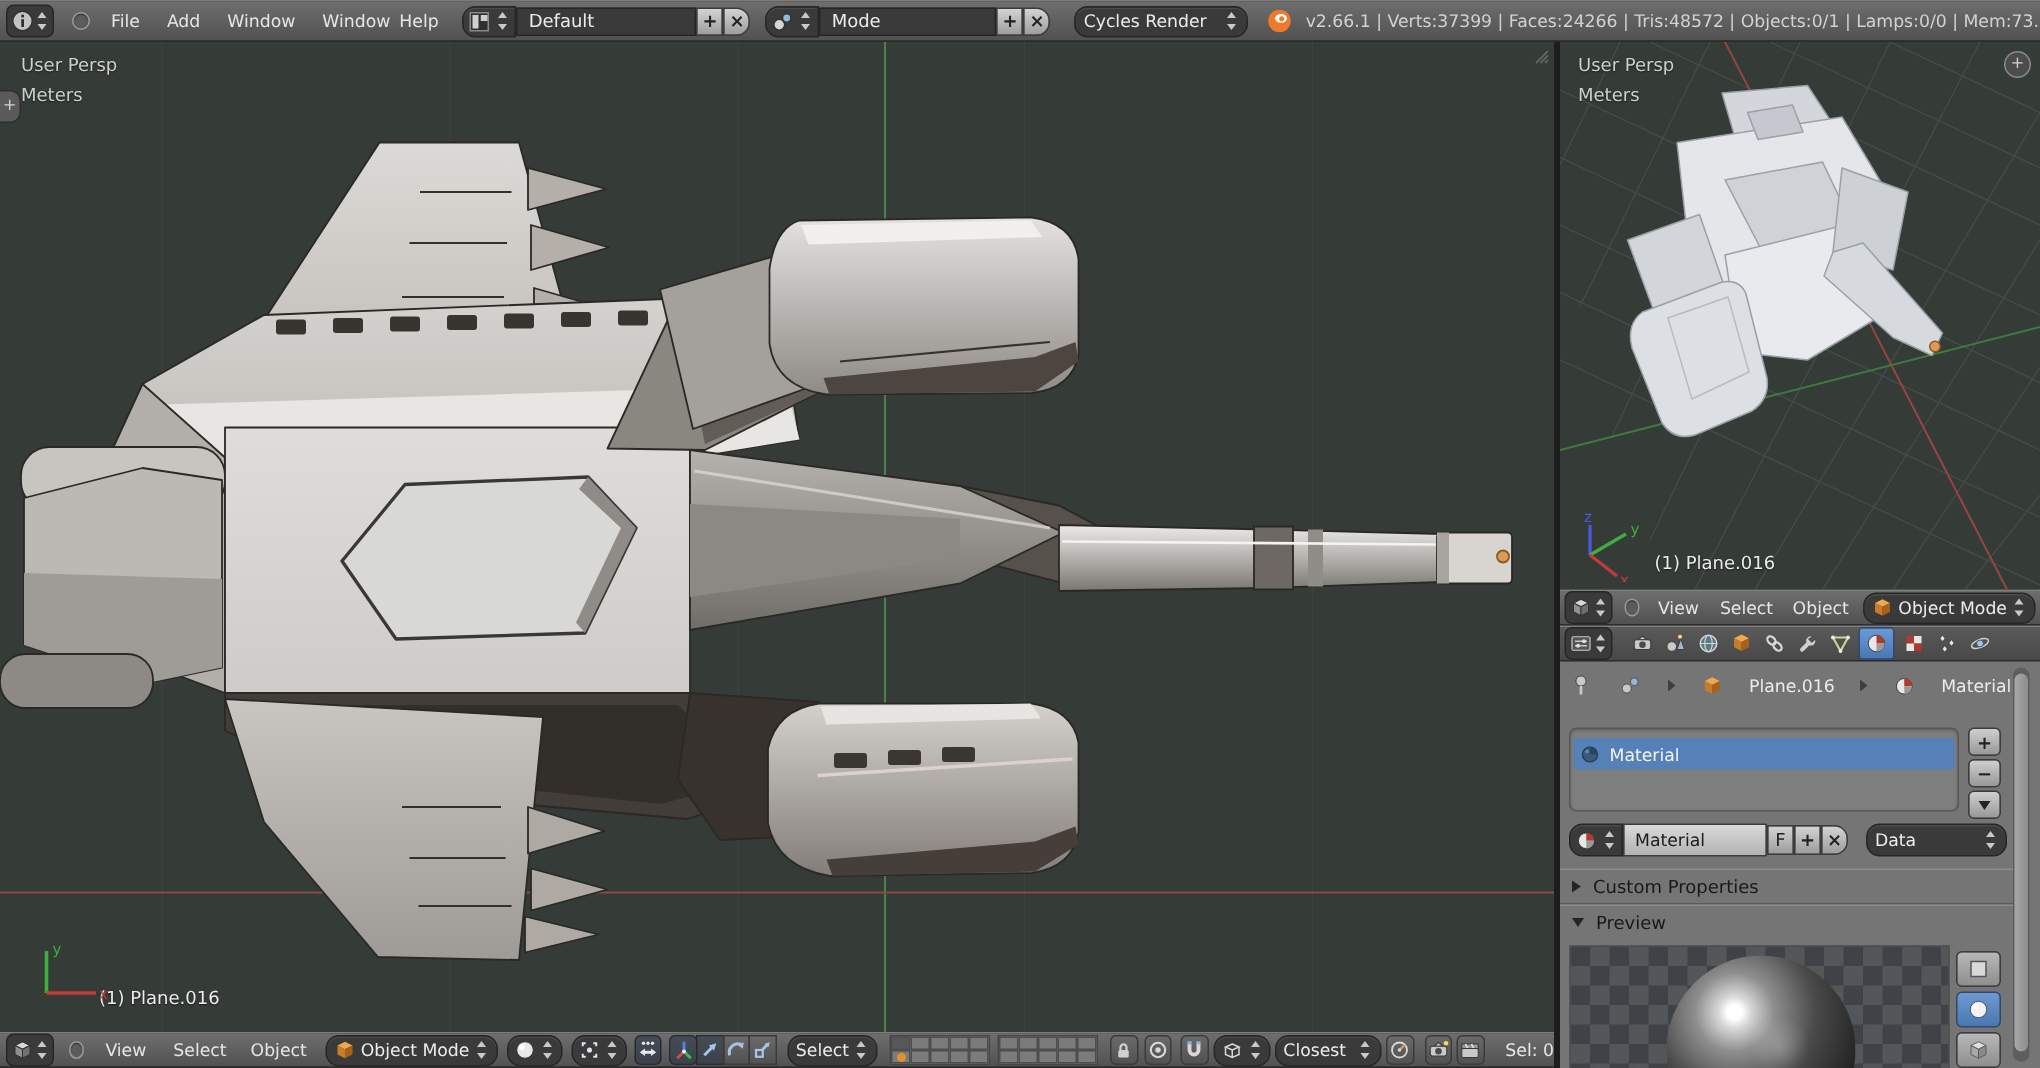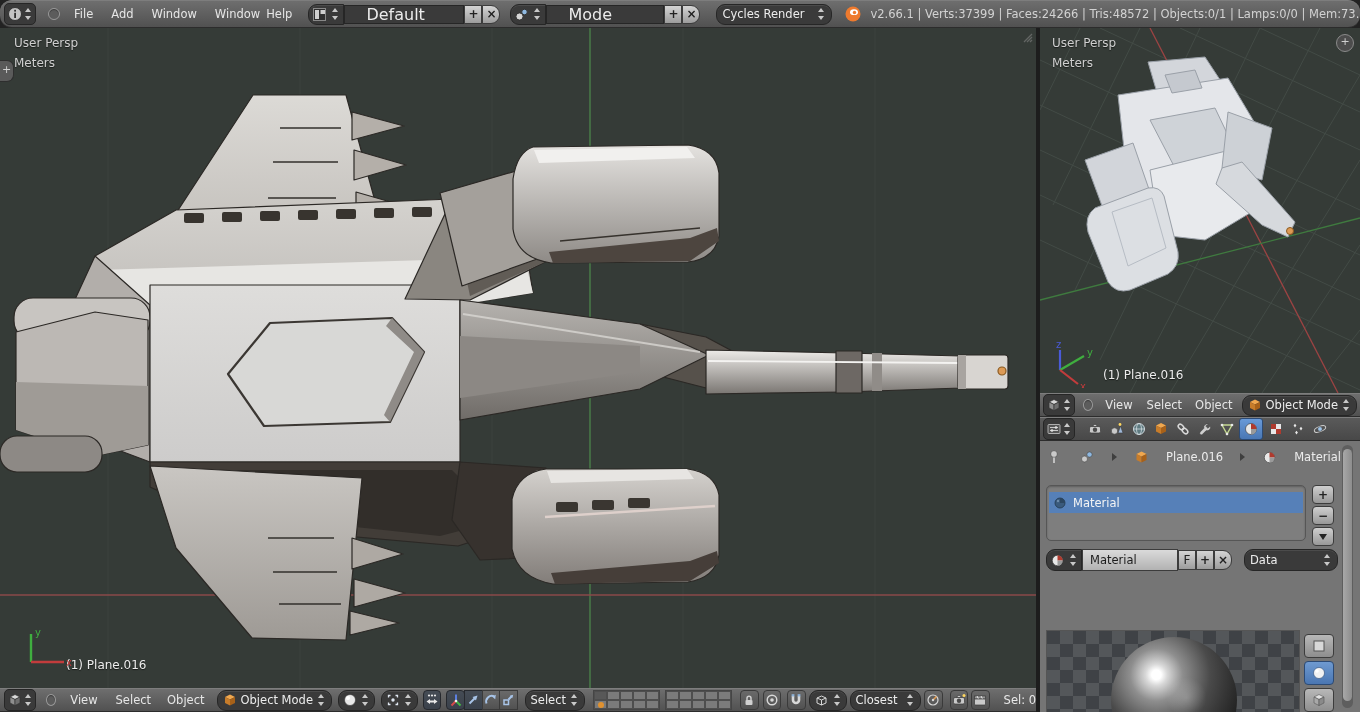--- a/index.html
+++ b/index.html
@@ -3,30 +3,30 @@
 <meta charset="utf-8">
 <style>
   html,body{margin:0;padding:0;background:#1a1a1a;}
   .app{position:relative;width:1360px;height:712px;background:#222;overflow:hidden;
        font-family:"DejaVu Sans",sans-serif;font-size:12px;color:#e4e4e4;
        -webkit-user-select:none;user-select:none;}
   
   .hdr{position:absolute;display:flex;align-items:center;
        background:linear-gradient(#6e6e6e,#515151);border-top:1px solid #7d7d7d;
        border-bottom:1px solid #2c2c2c;box-sizing:border-box;}
-  .top-hdr{left:0;top:0;width:1360px;height:28px;border-radius:12px;}
+  .top-hdr{left:0;top:0;width:1360px;height:28px;}
   .btm-hdr{left:0;top:688px;width:1036px;height:24px;}
   .rv-hdr{left:1040px;top:393px;width:320px;height:24px;}
   .pr-hdr{left:1040px;top:417px;width:320px;height:24px;background:linear-gradient(#5a5a5a,#484848);}
   .menu{color:#e6e6e6;font-size:11.5px;cursor:default;}
   .pill{display:flex;align-items:center;height:19px;background:#3a3a3a;border:1px solid #262626;
         border-radius:9px;padding:0 5px;gap:4px;color:#ececec;font-size:11.5px;
         box-shadow:inset 0 1px 0 rgba(255,255,255,.09);white-space:nowrap;}
   .field{display:flex;align-items:center;height:19px;background:#3a3a3a;border:1px solid #262626;
-        padding:0 21px;color:#ececec;font-size:16px;box-sizing:border-box;}
+        padding:0 7px;color:#ececec;font-size:12px;box-sizing:border-box;}
   .litebtn{display:flex;align-items:center;justify-content:center;height:19px;width:18px;
         background:linear-gradient(#d4d4d4,#9c9c9c);border:1px solid #3c3c3c;color:#222;
         font-size:12px;font-weight:bold;box-sizing:border-box;}
   .r-l{border-radius:9px 0 0 9px;} .r-r{border-radius:0 9px 9px 0;} .r-0{border-radius:0;}
   .ud{position:relative;width:9px;height:14px;display:inline-block;flex:none;}
   .ud::before{content:"";position:absolute;left:1px;top:1px;border-left:3.5px solid transparent;
       border-right:3.5px solid transparent;border-bottom:4px solid #c9c9c9;}
   .ud::after{content:"";position:absolute;left:1px;bottom:1px;border-left:3.5px solid transparent;
       border-right:3.5px solid transparent;border-top:4px solid #c9c9c9;}
   .cdot{width:10px;height:10px;border-radius:50%;border:1px solid #9a9a9a;background:#5c5c5c;
@@ -646,20 +646,28 @@
       <div class="namefield">Material</div>
       <div class="litebtn r-0" style="height:20px;font-weight:normal;">F</div>
       <div class="litebtn r-0" style="height:20px;">+</div>
       <div class="litebtn r-r" style="height:20px;">×</div>
       <div class="pill" style="margin-left:12px;width:82px;height:20px;justify-content:space-between;">
         <span>Data</span>
         <span class="ud"></span>
       </div>
     </div>
 
+    <div class="panelhdr" style="top:138px;">
+      <span class="tri-r"></span>
+      <span>Custom Properties</span>
+    </div>
+    <div class="panelhdr" style="top:162px;border-bottom:none;">
+      <span class="tri-d"></span>
+      <span>Preview</span>
+    </div>
 
     <div class="preview">
       <div class="psphere"></div>
     </div>
     <div class="pbtns">
       <div class="pbtn">
         <svg width="14" height="14">
             <rect x="2" y="2" width="10" height="10" fill="#d8d8d8" stroke="#555"></rect>
           </svg>
       </div>

